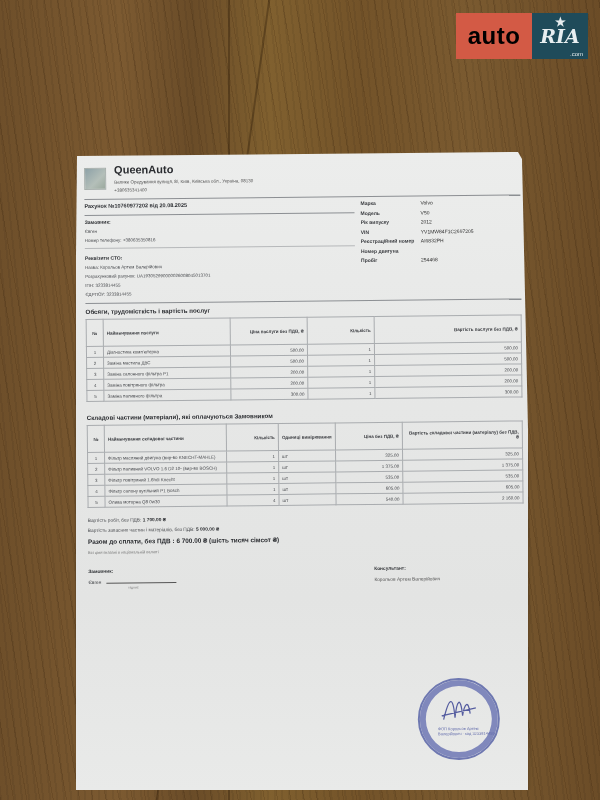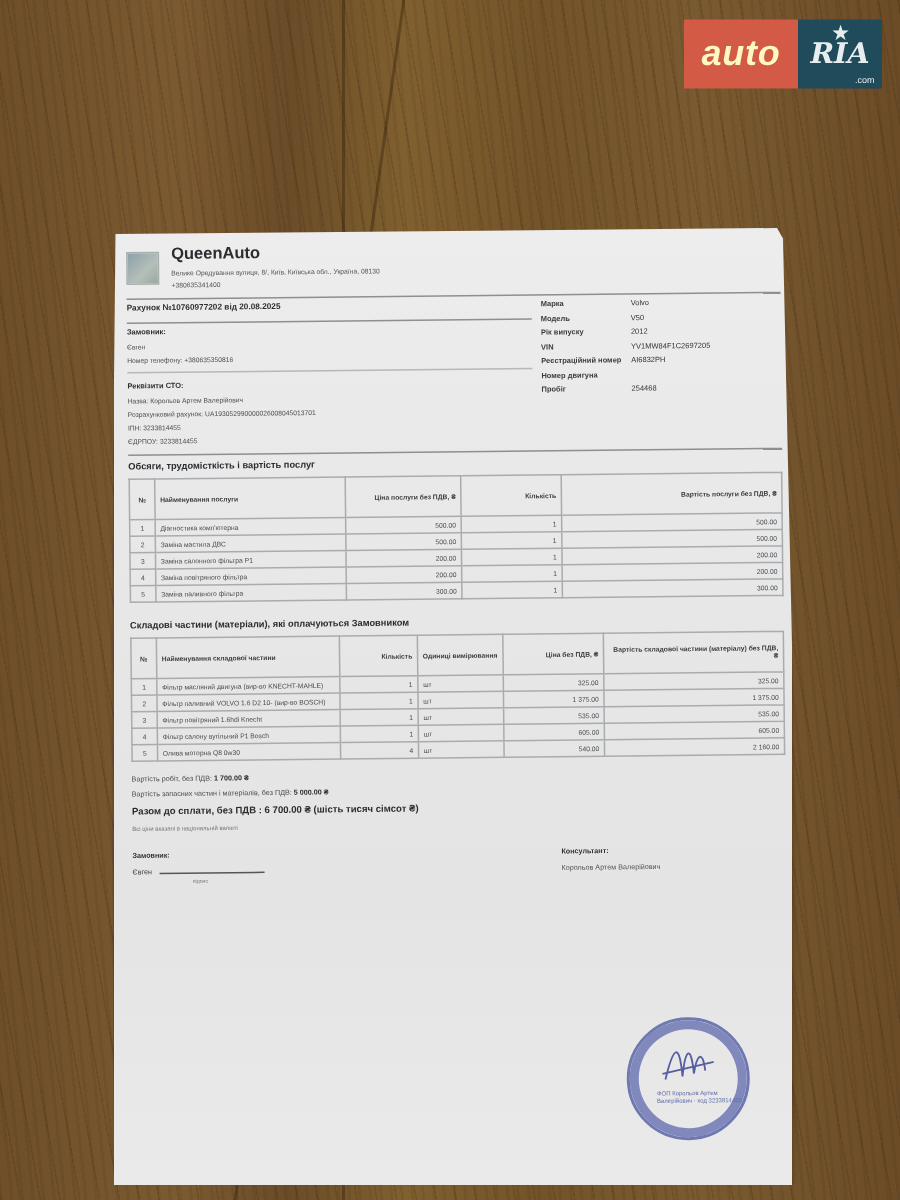--- a/index.html
+++ b/index.html
@@ -7,21 +7,21 @@
     width: 600px; height: 800px; overflow: hidden; position: relative;
     background:
       repeating-linear-gradient(84deg, rgba(0,0,0,0.06) 0 2px, rgba(255,255,255,0) 2px 7px),
       repeating-linear-gradient(80deg, rgba(60,35,10,0.18) 0 1px, rgba(0,0,0,0) 1px 13px),
       linear-gradient(90deg, #6e4f2a 0%, #7c5a31 20%, #6a4c28 32%, #80602f 45%, #735329 60%, #7a5a30 78%, #6b4c27 100%);
     font-family: "Liberation Sans", sans-serif;
   }
   .plank-line { position: absolute; top: 0; width: 2px; height: 800px; background: rgba(40,22,6,0.35); }
 
   .logo { position: absolute; left: 456px; top: 13px; height: 46px; display: flex; }
-  .logo-auto { background: #d35a45; color: #fef9c3; width: 76px; display: flex; align-items: center; justify-content: center; font-size: 24px; font-weight: bold; letter-spacing: 0.5px; font-style: italic; }
+  .logo-auto { background: #d35a45; color: #000000; width: 76px; display: flex; align-items: center; justify-content: center; font-size: 24px; font-weight: bold; letter-spacing: 0.5px; }
   .logo-ria { background: #1f4b5a; color: #e8eef0; width: 56px; position: relative; display: flex; align-items: center; justify-content: center; font-family: "DejaVu Serif", serif; font-weight: bold; font-size: 19px; font-style: italic; }
   .logo-ria .star { position: absolute; top: 2px; left: 23px; font-size: 12px; font-style: normal; }
   .logo-ria .dotcom { position: absolute; bottom: 2px; right: 5px; font-size: 6px; font-family: "Liberation Sans", sans-serif; font-style: normal; font-weight: normal; }
 
   .paper {
     position: absolute; left: 76px; top: 152px; width: 452px; height: 638px;
     background: linear-gradient(180deg, #ecedec 0%, #e6e7e6 40%, #e3e4e3 70%, #e9eae9 100%);
     clip-path: polygon(1px 4px, 442px 0px, 446px 7px, 460px 638px, 0px 638px, -2px 300px);
     color: #3a3c40;
     box-shadow: 0 0 4px rgba(0,0,0,0.3);

